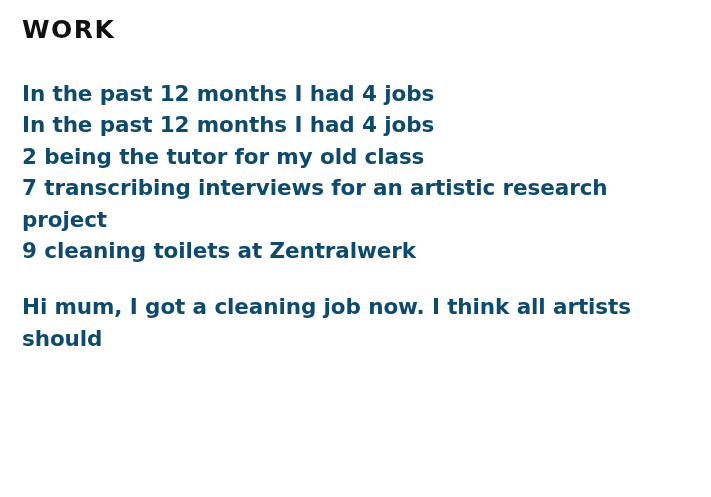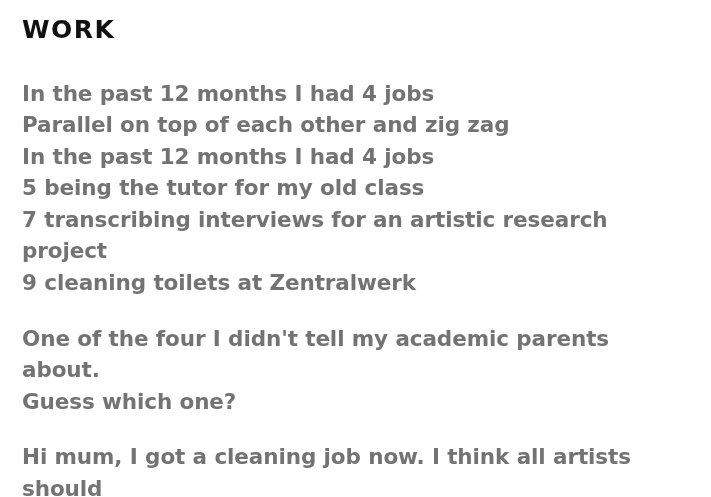--- a/index.html
+++ b/index.html
@@ -30,47 +30,42 @@
     margin: 0 0 34px 0;
     font-family: "DejaVu Sans", sans-serif;
   }
   .block {
     margin: 0 0 24px 0;
   }
   .line {
     font-size: 21.5px;
     font-weight: 700;
     line-height: 1.47;
-    color: #737373;
+    color: #0c4a6e;
     white-space: pre-wrap;
     letter-spacing: -0.1px;
   }
   .block:last-child {
     margin-bottom: 0;
   }
 </style>
 </head>
 <body>
 
 <div class="page">
 
   <h1 class="title">WORK</h1>
 
   <div class="block">
     <div class="line">In the past 12 months I had 4 jobs</div>
-    <div class="line">Parallel on top of each other and zig zag</div>
     <div class="line">In the past 12 months I had 4 jobs</div>
-    <div class="line">5 being the tutor for my old class</div>
+    <div class="line">2 being the tutor for my old class</div>
     <div class="line">7 transcribing interviews for an artistic research project</div>
     <div class="line">9 cleaning toilets at Zentralwerk</div>
   </div>
 
-  <div class="block">
-    <div class="line">One of the four I didn't tell my academic parents about.</div>
-    <div class="line">Guess which one?</div>
-  </div>
 
   <div class="block">
     <div class="line">Hi mum, I got a cleaning job now. I think all artists should</div>
 
   </div>
 
 </div>
 
 </body></html>

